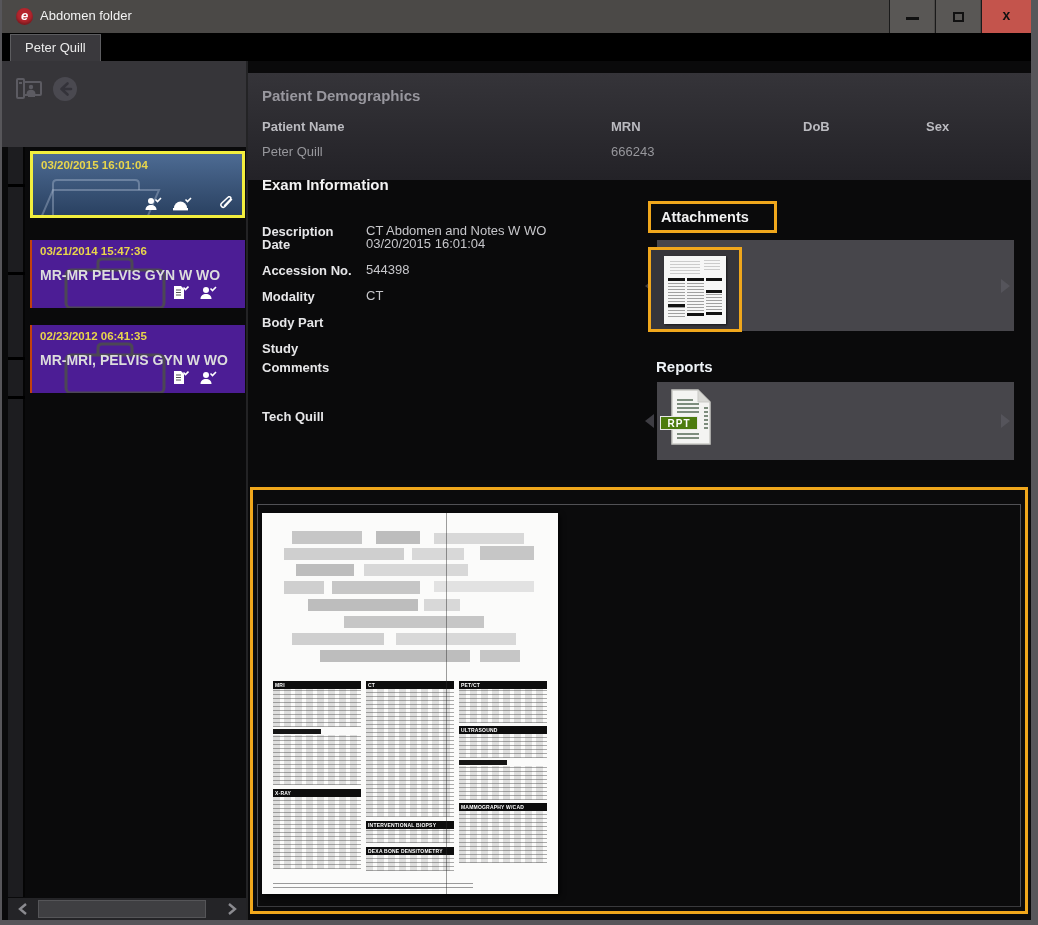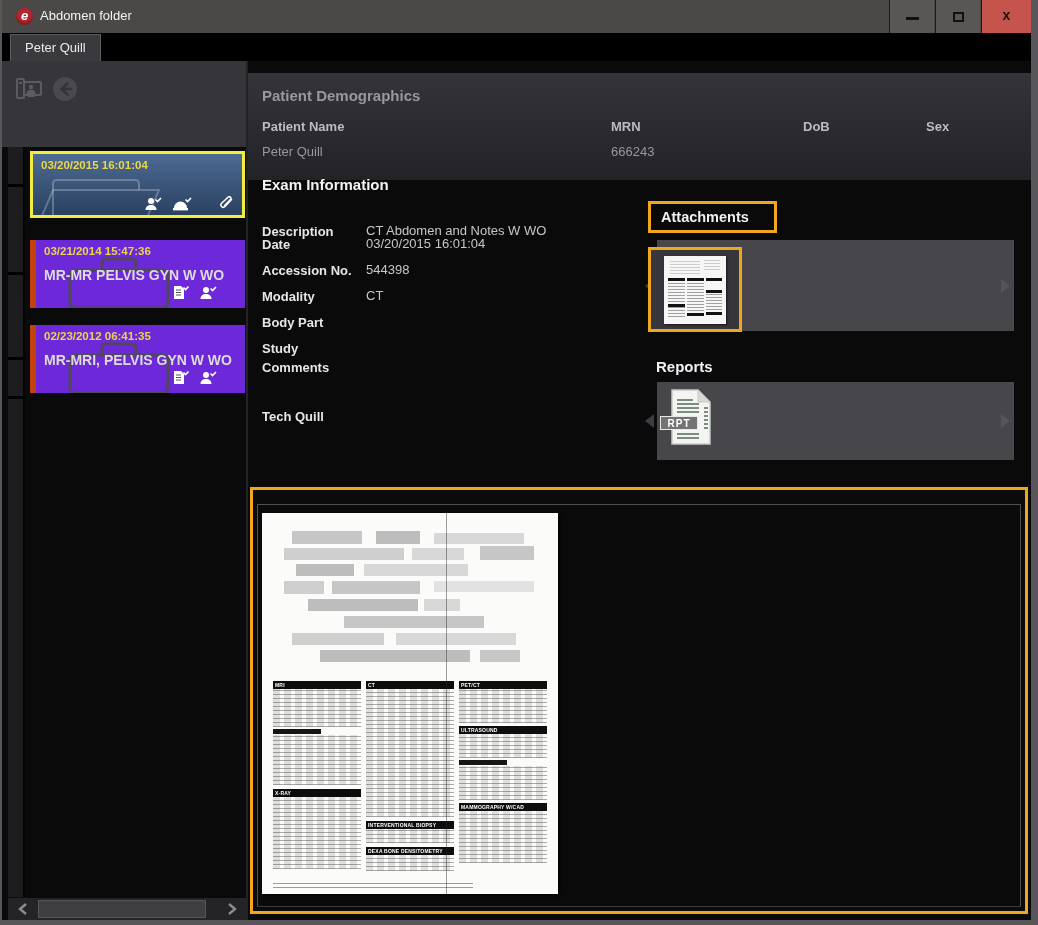--- a/index.html
+++ b/index.html
@@ -37,21 +37,21 @@
   
   .sidebar-toolbar { left:2px; top:61px; width:245px; height:86px; background:#363539; }
   .tool-icon { top:15px; width:26px; height:26px; cursor:pointer; }
   .rail { left:8px; top:147px; width:17px; height:750px; background:#1d1d20; border-right:2px solid #050505; }
   .rail-tick { left:8px; width:17px; height:3px; background:#000; }
   .study-list-bg { left:2px; top:147px; width:245px; height:750px; background:#0a0a0b; }
 
   .study-item { left:30px; width:215px; cursor:pointer; overflow:hidden; }
   .study-item.sel { border:3px solid #f2ee3e;
     background:linear-gradient(#4d6b93, #2a4161); }
-  .study-item.unsel { background:#6d28d9; border-left:6px solid #c2410c; }
+  .study-item.unsel { background:#4c1d95; border-left:2px solid #c2410c; }
   .st-date { font-size:11.5px; font-weight:bold; color:#e9d64b; }
   .st-title { font-size:14px; font-weight:bold; color:#f0f0f0; line-height:1.18; }
   .unsel .st-title { color:#dcdcdc;margin-top:10px; }
   .st-pad { padding:5px 8px 0 8px; position:relative; z-index:2; }
   .bg-outline { position:absolute; z-index:1; opacity:.9; }
   .st-icons { position:absolute; right:8px; bottom:4px; display:flex; gap:10px; z-index:3; }
   .st-icons svg { display:block; }
 
   
   .hscroll { left:8px; top:898px; width:239px; height:22px; background:#242427; display:flex; align-items:center; }
@@ -86,21 +86,21 @@
   .car-mid { top:50%; margin-top:-7px; }
   .thumb-box { left:648px; top:247px; width:94px; height:85px; border:3px solid #f0a71c;
     background:#37363b; display:flex; align-items:center; justify-content:center; cursor:pointer; }
   .thumb-page { width:62px; height:68px; background:#f6f6f6; position:relative;
     box-shadow:1px 1px 2px rgba(0,0,0,.6); }
   .tp-bar { position:absolute; height:3px; background:#111; }
   .tp-tx { position:absolute; background:
     repeating-linear-gradient(0deg, rgba(90,90,90,.55) 0 1px, transparent 1px 3px); }
   .rep-heading { left:656px; top:358px; font-size:15px; font-weight:bold; color:#eef2f6; }
   .rpt-icon { left:664px; top:388px; width:50px; height:60px; cursor:pointer; }
-  .rpt-banner { position:absolute; left:-4px; top:28px; width:38px; height:14px; background:#737373;
+  .rpt-banner { position:absolute; left:-4px; top:28px; width:38px; height:14px; background:#4d7c0f;
     color:#fff; font-size:10px; font-weight:bold; text-align:center; line-height:14px;
     letter-spacing:1px; border:1px solid #e8e8e8; }
 
   
   .preview { left:250px; top:487px; width:778px; height:427px; border:3px solid #f0a71c; background:#0b0b0c; }
   .preview-inner { position:absolute; left:4px; top:14px; width:764px; height:403px;
     border:1px solid #515155; border-bottom-color:#3a3a3d; }
   .doc-page { position:absolute; left:9px; top:23px; width:296px; height:381px; background:#fbfbfa;
     box-shadow:2px 2px 5px rgba(0,0,0,.7); }
   .doc-fold { position:absolute; left:62%; top:0; width:1px; height:100%; background:rgba(40,40,40,.45); }

